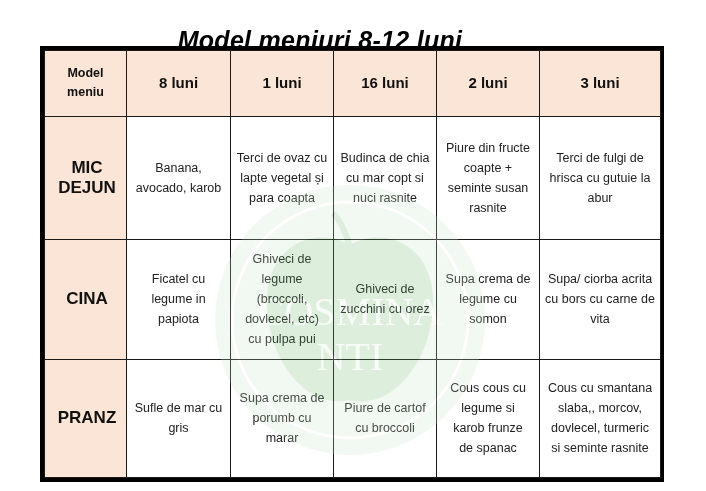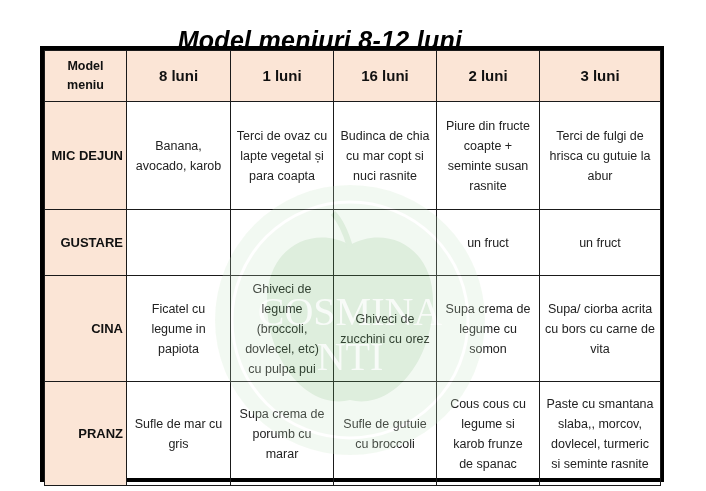--- a/index.html
+++ b/index.html
@@ -18,22 +18,22 @@
     border:4px solid #000; box-sizing:border-box; background:#fff; z-index:1;
   }
   table { border-collapse:collapse; width:100%; height:100%; table-layout:fixed; }
   td, th {
     border:1.5px solid #1a1a1a; text-align:center; vertical-align:middle;
     font-family:"Liberation Sans", sans-serif; font-size:12.5px; line-height:20px; color:#222;
     padding:0 3px; font-weight:normal;
   }
   th { background:#fbe5d6; font-weight:bold; font-size:15px; color:#111; }
   th.corner { font-size:12.5px; line-height:19px; }
-  td.rowhead { background:#fbe5d6; font-weight:bold; text-align:right; padding-left:6px; font-size:13px; color:#111; }
-  tr.head { height:51px; }
+  td.rowhead { background:#fbe5d6; font-weight:bold; text-align:center; padding-left:6px; font-size:17px; color:#111; }
+  tr.head { height:58px; }
   tr.r1 { height:108px; }
   tr.r2 { height:66px; }
   tr.r3 { height:106px; }
   tr.r4 { height:104px; }
   .cell-text { white-space:pre-line; position:relative; z-index:3; }
 </style>
 </head>
 <body>
 
 <div class="title">Model meniuri 8-12 luni</div>
@@ -69,28 +69,20 @@
 cu mar copt si
 nuci rasnite</span></td>
       <td><span class="cell-text">Piure din fructe
 coapte +
 seminte susan
 rasnite</span></td>
       <td><span class="cell-text">Terci de fulgi de
 hrisca cu gutuie la
 abur</span></td>
     </tr>
-    <tr class="r2">
-      <td class="rowhead">GUSTARE</td>
-      <td><span class="cell-text"></span></td>
-      <td><span class="cell-text"></span></td>
-      <td><span class="cell-text"></span></td>
-      <td><span class="cell-text">un fruct</span></td>
-      <td><span class="cell-text">un fruct</span></td>
-    </tr>
     <tr class="r3">
       <td class="rowhead">CINA</td>
       <td><span class="cell-text">Ficatel cu
 legume in
 papiota</span></td>
       <td><span class="cell-text">Ghiveci de
 legume
 (broccoli,
 dovlecel, etc)
 cu pulpa pui</span></td>
@@ -103,27 +95,27 @@
 cu bors cu carne de
 vita</span></td>
     </tr>
     <tr class="r4">
       <td class="rowhead">PRANZ</td>
       <td><span class="cell-text">Sufle de mar cu
 gris</span></td>
       <td><span class="cell-text">Supa crema de
 porumb cu
 marar</span></td>
-      <td><span class="cell-text">Sufle de gutuie
+      <td><span class="cell-text">Piure de cartof
 cu broccoli</span></td>
       <td><span class="cell-text">Cous cous cu
 legume si
 karob frunze
 de spanac</span></td>
-      <td><span class="cell-text">Paste  cu smantana
+      <td><span class="cell-text">Cous  cu smantana
 slaba,, morcov,
 dovlecel, turmeric
 si seminte rasnite</span></td>
     </tr>
   </tbody>
     </table>
 </div>
 
 <svg class="watermark" viewBox="0 0 290 290">
   <circle cx="145" cy="145" r="135" fill="#c9e5c5"></circle>

